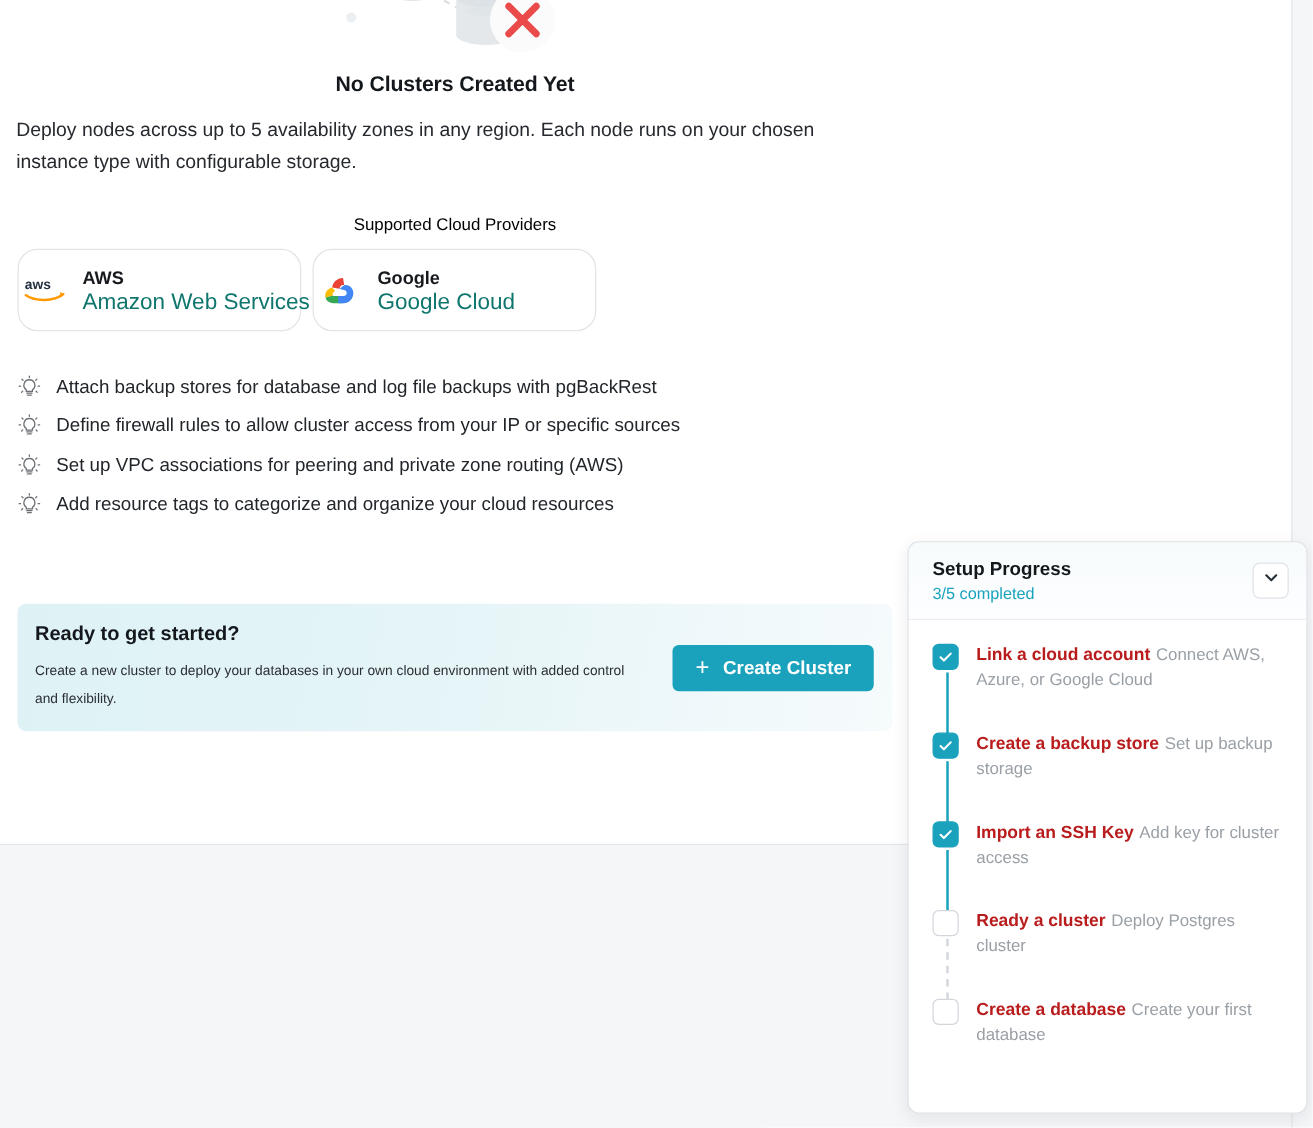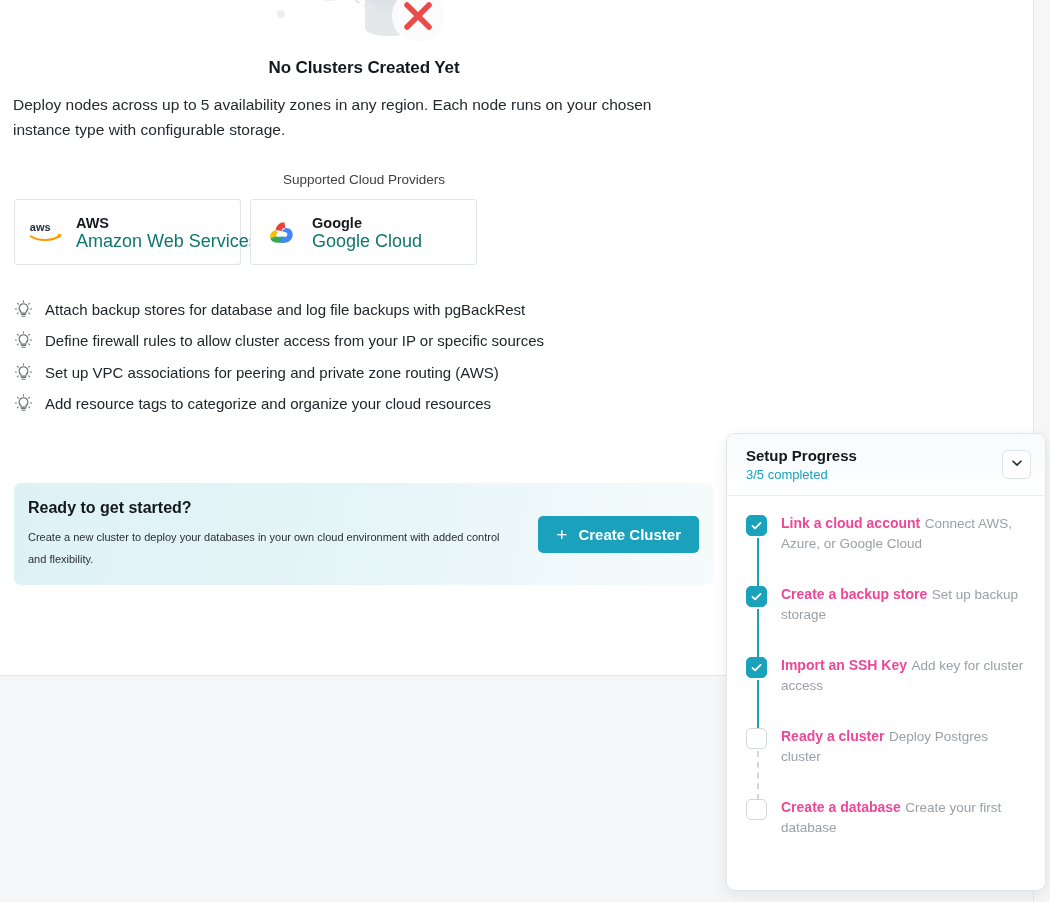--- a/index.html
+++ b/index.html
@@ -71,42 +71,42 @@
     color: #26292e;
   }
 
   .providers-label {
     position: absolute;
     left: 0;
     top: 232px;
     width: 728px;
     text-align: center;
     font-size: 13.5px;
-    color: #404040;
+    color: #000000;
   }
 
   
   .providers-row {
     position: absolute;
     left: 14px;
     top: 259px;
     width: 700px;
     display: flex;
     gap: 9px;
   }
 
   .provider-card {
     width: 227px;
     height: 66px;
     border: 1px solid #e1e4e8;
-    border-radius: 3px;
+    border-radius: 16px;
     background: #fff;
     display: flex;
     align-items: center;
-    padding: 0 14px;
+    padding: 0 4px;
     gap: 13px;
     cursor: pointer;
   }
 
   .provider-logo {
     width: 34px;
     height: 34px;
     flex: 0 0 34px;
     display: flex;
     align-items: center;
@@ -259,21 +259,21 @@
     width: 2px;
     height: 49px;
     z-index: 1;
   }
   .step-conn.solid  { background: #1aa2bd; }
   .step-conn.dashed {
     width: 0;
     border-left: 2px dashed #d3d7dc;
   }
   .step-texts { padding-top: 0; }
-  .step-title { font-size: 14px; font-weight: bold; color: #ec4899; line-height: 19px; }
+  .step-title { font-size: 14px; font-weight: bold; color: #b91c1c; line-height: 19px; }
   .step-sub   { font-size: 13.5px; color: #9aa0a6; line-height: 20px; margin-top: 1px; }
 
   .pp-footer {
     position: absolute;
     left: 0; right: 0; bottom: 0;
     height: 54px;
     display: flex;
     align-items: center;
     justify-content: center;
   }

